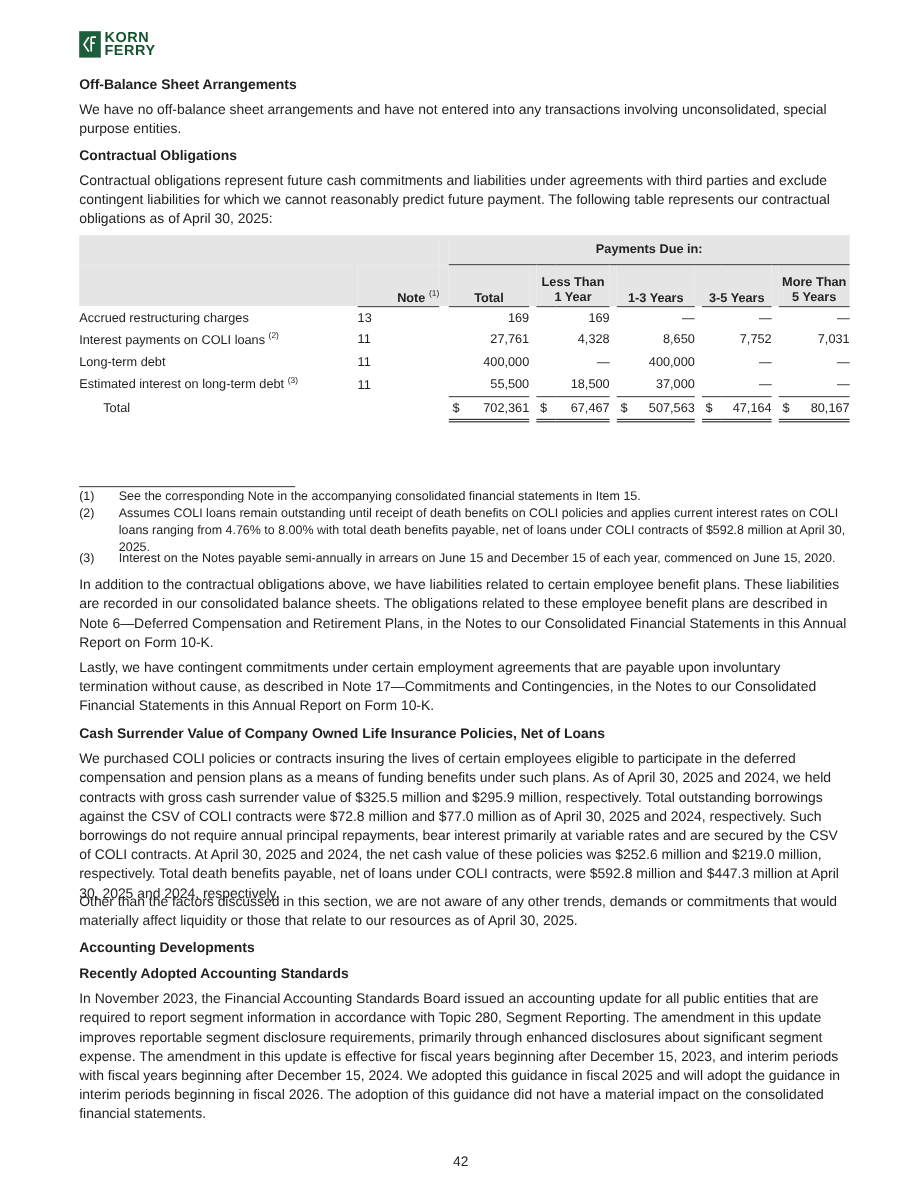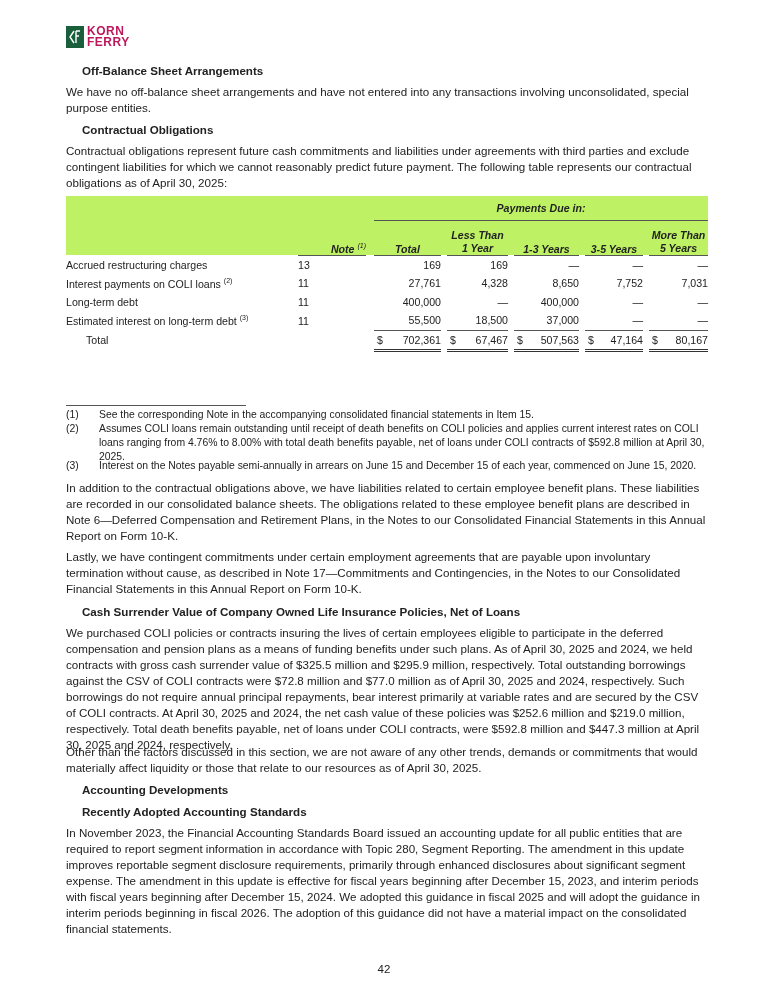--- a/index.html
+++ b/index.html
@@ -2,28 +2,28 @@
 <html><head>
 <meta charset="utf-8">
 <style>
   html, body { margin: 0; padding: 0; background: #ffffff; }
   body { width: 768px; height: 1000px; position: relative; overflow: hidden;
          font-family: "Liberation Sans", sans-serif; color: #222; font-size: 11.6px; }
   .page { position: absolute; left: 66px; top: 0; width: 640px; }
   .logo { position: absolute; left: 66px; top: 24px; height: 26px; display: flex; align-items: center; }
   .logo-mark { width: 18px; height: 22px; background: #1b5e3b; position: relative; margin-right: 3px; }
   .logo-mark svg { position: absolute; left: 0; top: 0; }
-  .logo-text { color: #be185d; font-weight: bold; font-size: 12px; line-height: 11px; letter-spacing: 0.5px; }
-  h3 { font-size: 11.6px; font-weight: bold; margin: 0; position: absolute; left: 16px; }
+  .logo-text { color: #14532d; font-weight: bold; font-size: 12px; line-height: 11px; letter-spacing: 0.5px; }
+  h3 { font-size: 11.6px; font-weight: bold; margin: 0; position: absolute; left: 0; }
   p { margin: 0; line-height: 16px; position: absolute; left: 0; width: 640px; }
   .it { }
 
   table.co { position: absolute; left: 0; top: 196px; width: 642px; border-collapse: collapse; font-size: 10.6px; }
   table.co td { padding: 0; height: 18.5px; white-space: nowrap; }
-  .hdr td { background: #bef264; font-style: italic; }
+  .hdr td { background: #e5e5e5; }
   .num { text-align: right; }
   .ctr { text-align: center; }
   .bh { font-weight: bold; }
   .ul { border-bottom: 1.2px solid #555; }
   .tot { border-bottom: 3px double #333; border-top: 1px solid #555; }
 
   .rule { position: absolute; left: 0; top: 405px; width: 180px; border-top: 1px solid #555; }
   .fn { position: absolute; left: 0; font-size: 10.4px; line-height: 14px; width: 640px; display: flex; }
   .fn .fk { width: 33px; flex-shrink: 0; }
   .pgnum { position: absolute; left: 0; width: 768px; text-align: center; top: 963px; font-size: 11.5px; }

